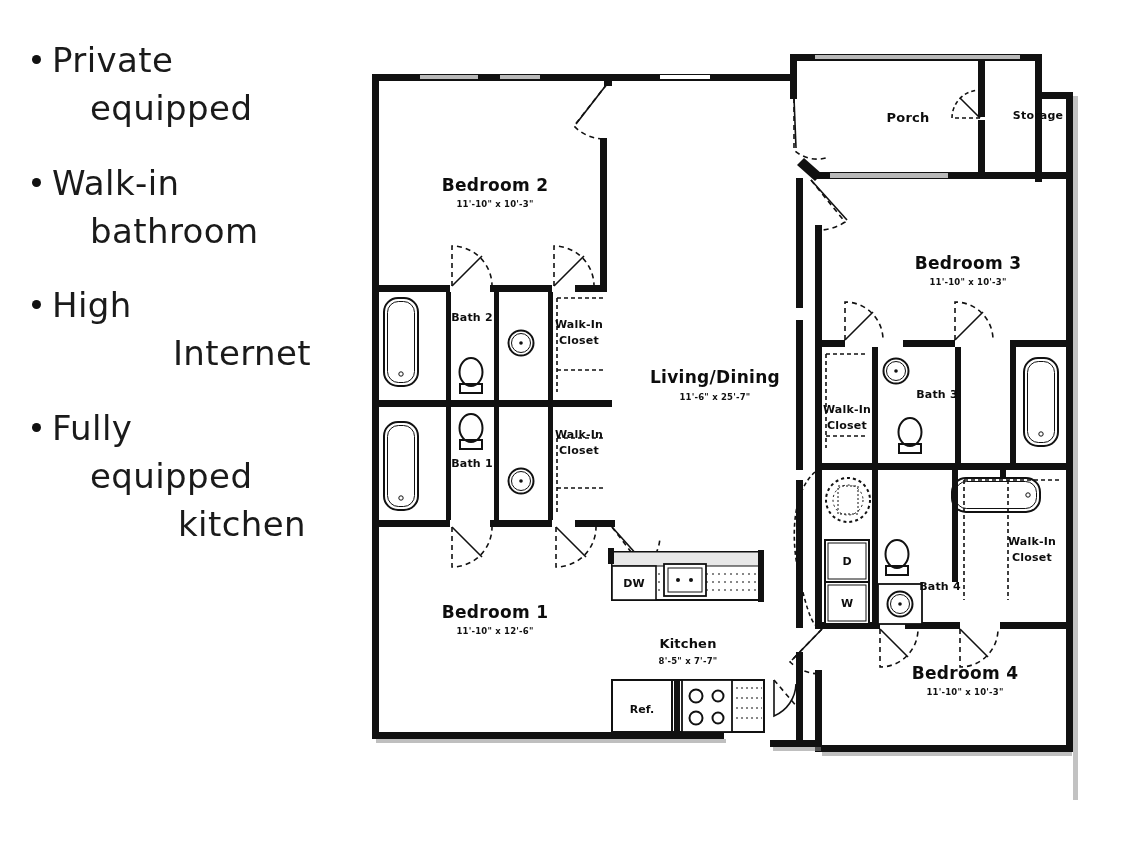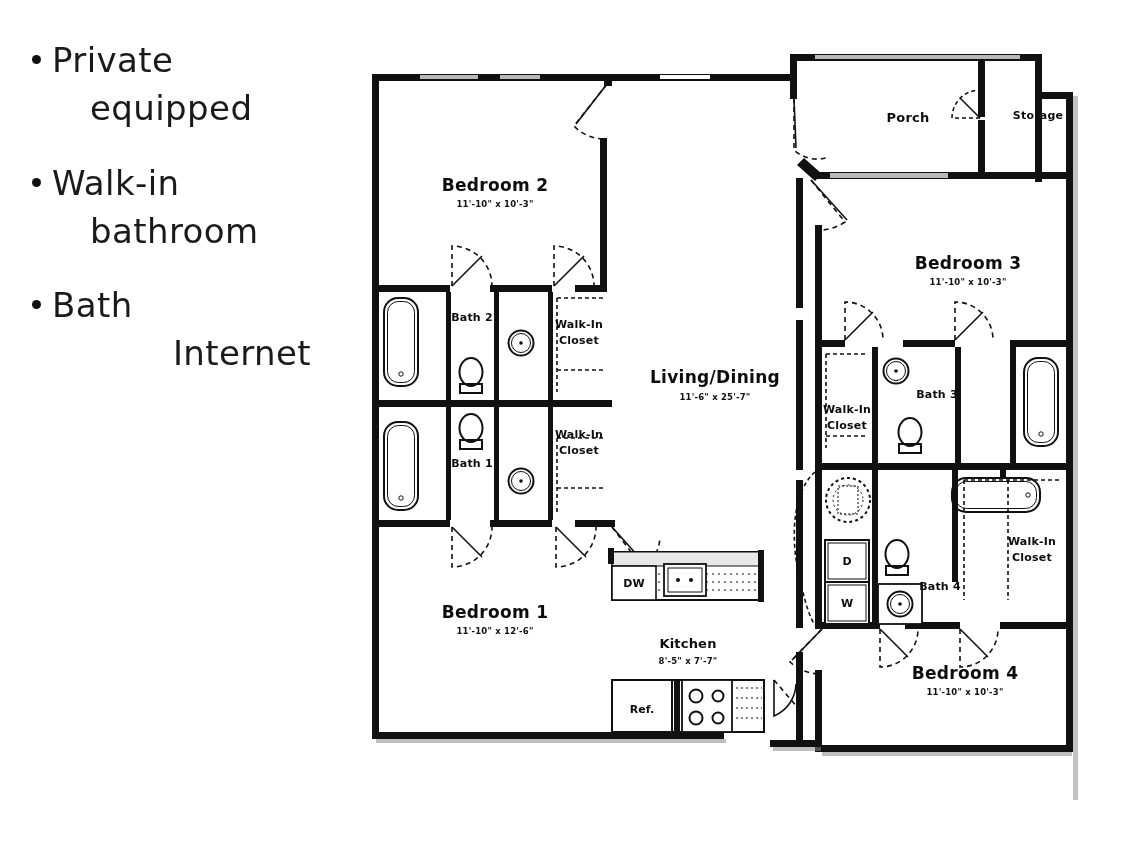--- a/index.html
+++ b/index.html
@@ -102,24 +102,30 @@
   </div>
 
   <div class="feature-item">
     <span class="feature-bullet"></span>
     <div class="feature-text ind-1">Walk-in</div>
     <div class="feature-text ind-2">bathroom</div>
   </div>
 
   <div class="feature-item">
     <span class="feature-bullet"></span>
-    <div class="feature-text ind-1">Bath</div>
+    <div class="feature-text ind-1">High</div>
     <div class="feature-text ind-3">Internet</div>
   </div>
 
+  <div class="feature-item">
+    <span class="feature-bullet"></span>
+    <div class="feature-text ind-1">Fully</div>
+    <div class="feature-text ind-2">equipped</div>
+    <div class="feature-text ind-3">kitchen</div>
+  </div>
 
 </div>
 
 <div id="floorplan-wrap">
 <svg id="floorplan-svg" width="760" height="790" viewBox="0 0 760 790" xmlns="http://www.w3.org/2000/svg">
 
   <defs>
     <g id="tub-shape">
       <rect x="0" y="0" width="34" height="88" rx="14" ry="14" fill="none" stroke="#111" stroke-width="2"></rect>
       <rect x="3.5" y="3.5" width="27" height="81" rx="11" ry="11" fill="none" stroke="#111" stroke-width="1"></rect>

